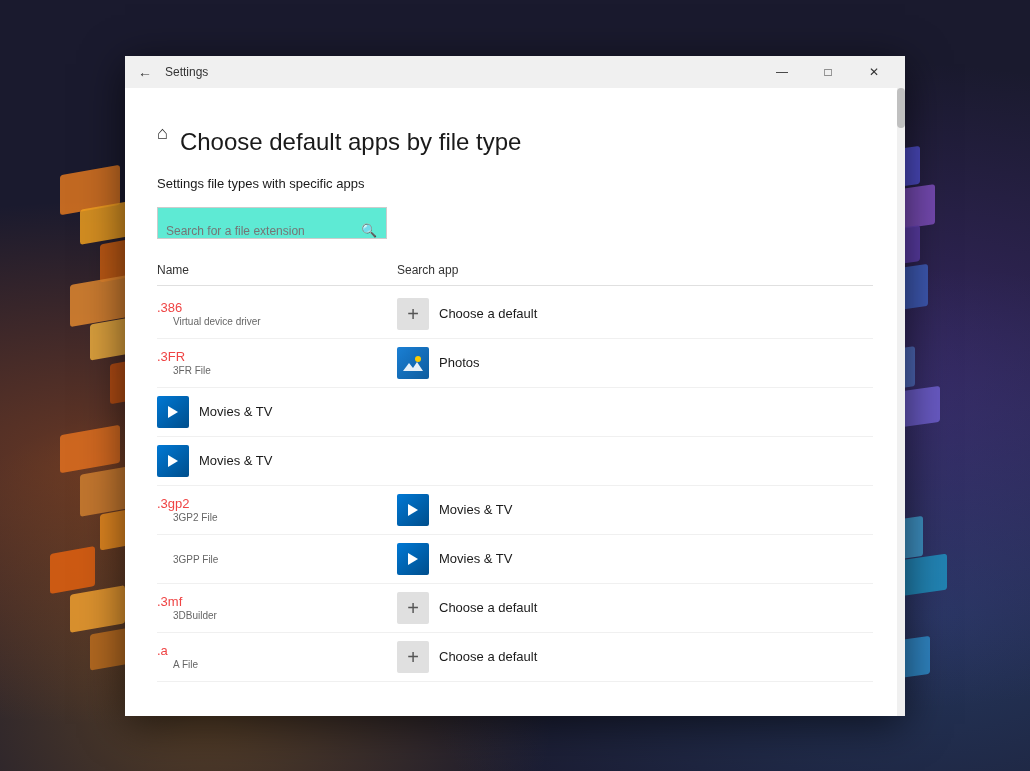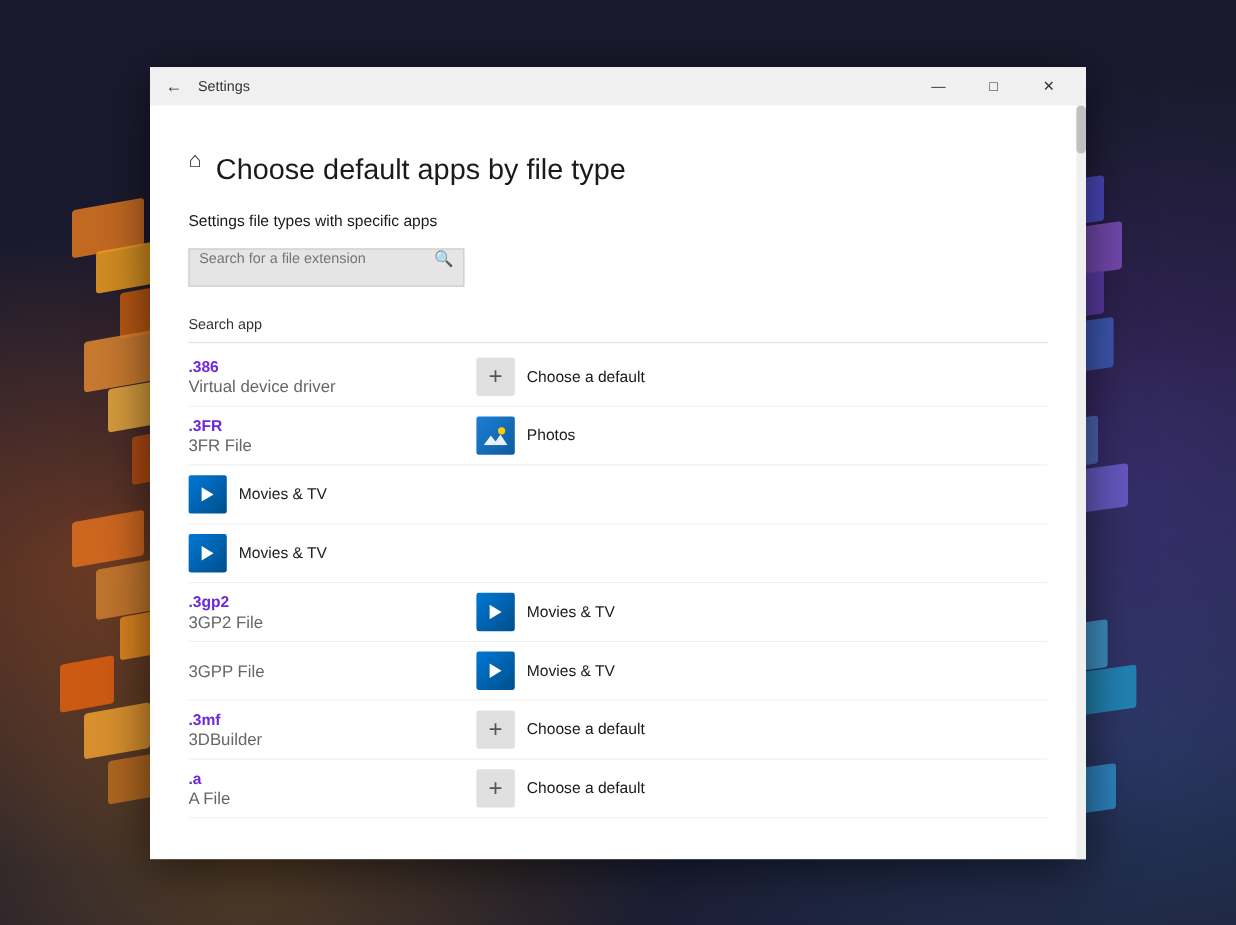--- a/index.html
+++ b/index.html
@@ -157,27 +157,27 @@
     }
 
     .subtitle {
       font-size: 13px;
       color: #1a1a1a;
       margin-bottom: 16px;
     }
 
     .search-box {
       display: flex;
-      align-items: flex-start;
+      align-items: flex-end;
       border: 1px solid #ccc;
       width: 230px;
       height: 32px;
       padding: 0 8px;
       margin-bottom: 20px;
-      background: #e5e5e5;
+      background: #5eead4;
     }
 
     .search-box input {
       border: none;
       outline: none;
       flex: 1;
       font-size: 12px;
       color: #666;
       font-family: 'Segoe UI', sans-serif;
       background: transparent;
@@ -216,28 +216,29 @@
       padding: 8px 0;
       border-bottom: 1px solid #f0f0f0;
     }
 
     .item-info {
       width: 240px;
     }
 
     .item-ext {
       font-size: 13px;
-      color: #6d28d9;
-      font-weight: 700;
+      color: #ef4444;
+      font-weight: 400;
     }
 
     .item-desc {
-      font-size: 14px;
+      font-size: 10px;
       color: #666;
       margin-top: 1px;
+      margin-left: 16px;
     }
 
     .item-app {
       display: flex;
       align-items: center;
       gap: 10px;
     }
 
     .app-icon {
       width: 32px;
@@ -350,20 +351,21 @@
     </div>
 
     <p class="subtitle">Settings file types with specific apps</p>
 
     <div class="search-box">
       <input type="text" placeholder="Search for a file extension" style="">
       <span class="search-icon">🔍</span>
     </div>
 
     <div class="list-header">
+      <span class="col-name">Name</span>
       <span class="col-app">Search app</span>
     </div>
 
     <div class="list-body" id="list-body">
     <div class="list-item">
       <div class="item-info">
         <div class="item-ext">.386</div>
         <div class="item-desc">Virtual device driver</div>
       </div>
       <div class="item-app">

